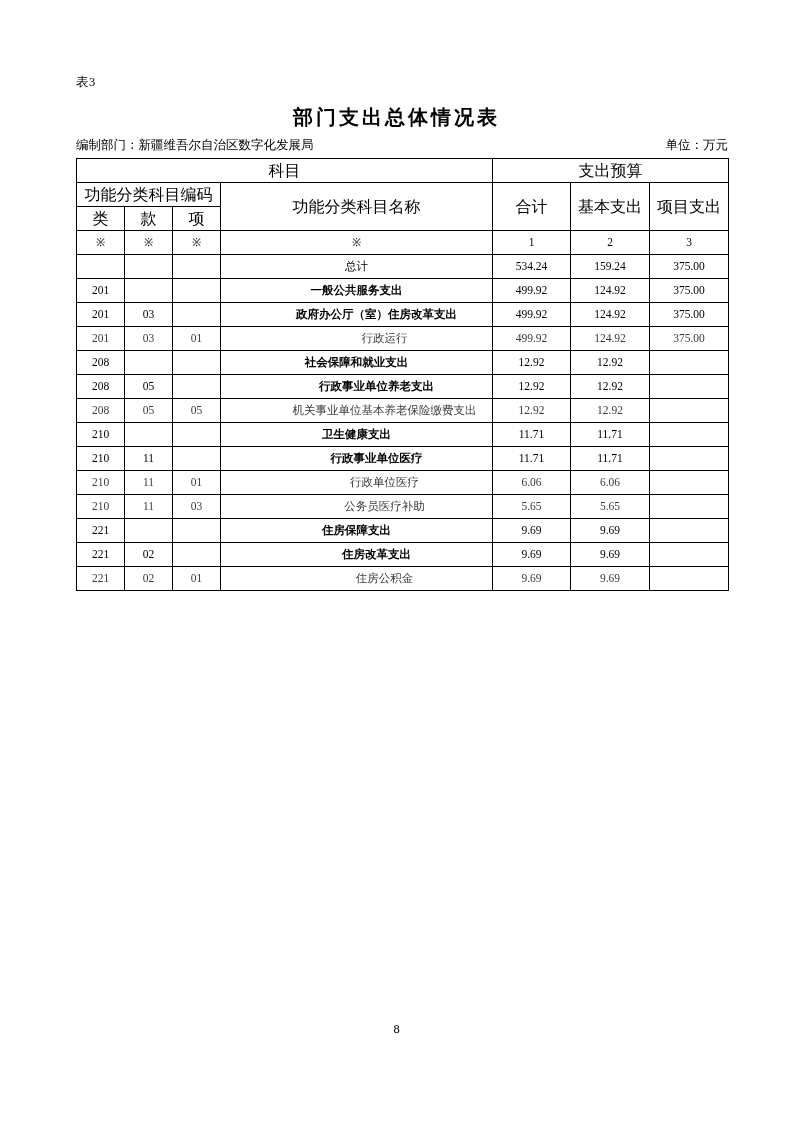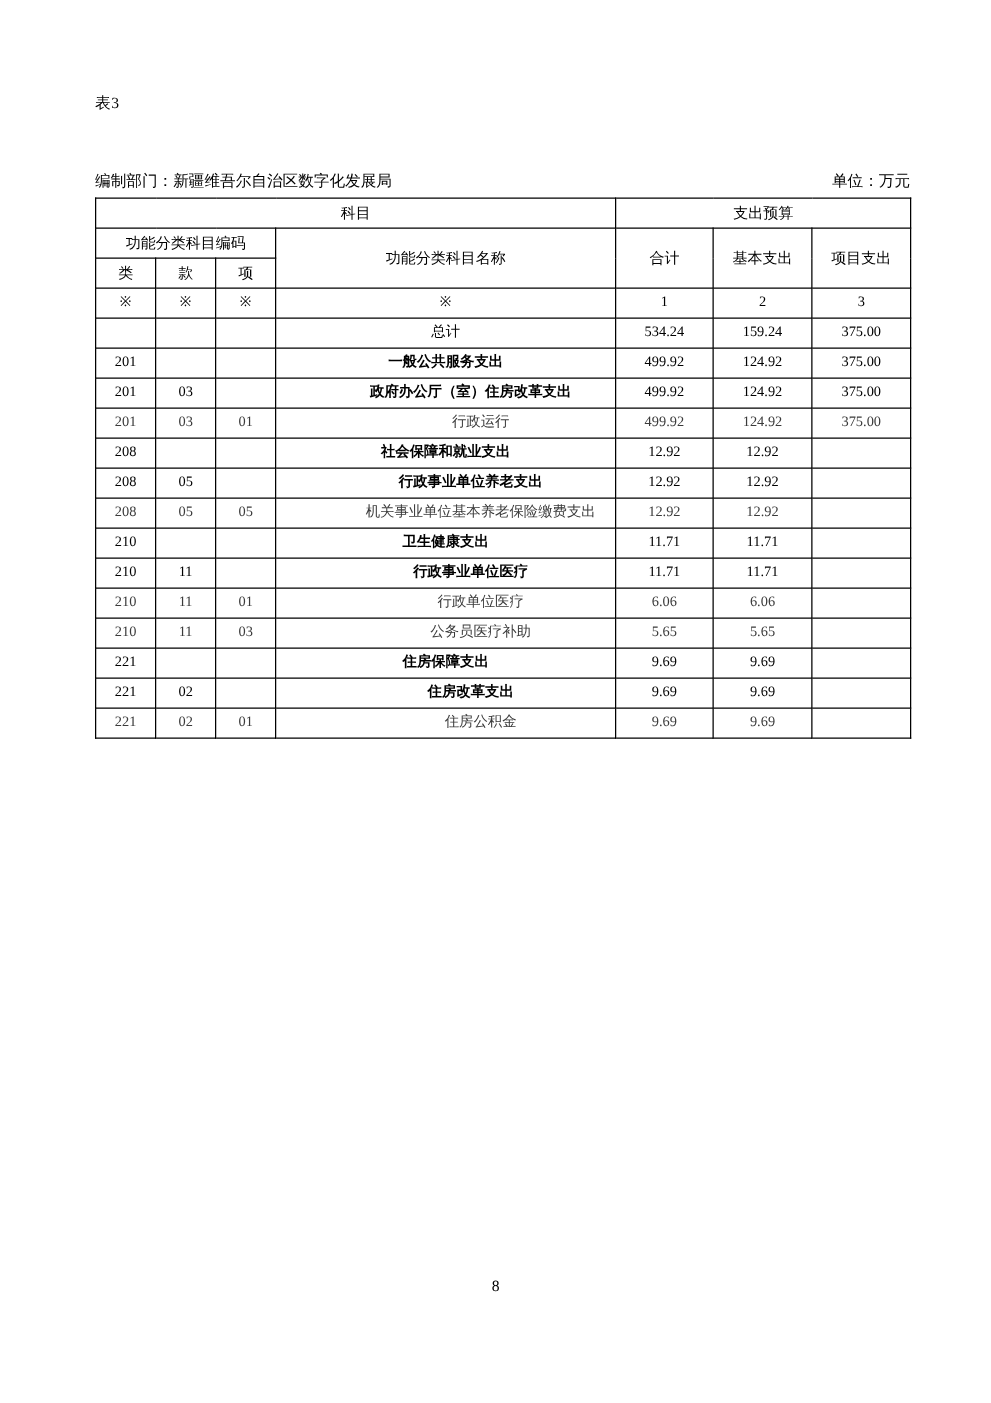--- a/index.html
+++ b/index.html
@@ -65,21 +65,21 @@
   table.budget td, table.budget th {
     border: 1px solid #000000;
     padding: 0;
     height: 23px;
     line-height: 23px;
     text-align: center;
     font-weight: normal;
     overflow: hidden;
     white-space: nowrap;
   }
-  .hdr { font-size: 12px; }
+  .hdr { font-size: 16px; }
   .num {
     text-align: right;
     padding-right: 6px;
     font-family: "Liberation Serif", "DejaVu Serif", serif;
   }
   .name-cell {
     text-align: left;
     padding-left: 0;
   }
   .lvl-total {
@@ -103,20 +103,21 @@
     font-size: 12.5px;
   }
 </style>
 </head>
 <body>
 
 <div class="page">
 
   <div class="label-top">表3</div>
 
+  <div class="doc-title">部门支出总体情况表</div>
 
   <div class="meta-row">
     <span class="meta-left">编制部门：新疆维吾尔自治区数字化发展局</span>
     <span class="meta-right">单位：万元</span>
   </div>
 
   <table class="budget">
     <colgroup>
       <col style="width:48px">
       <col style="width:48px">

